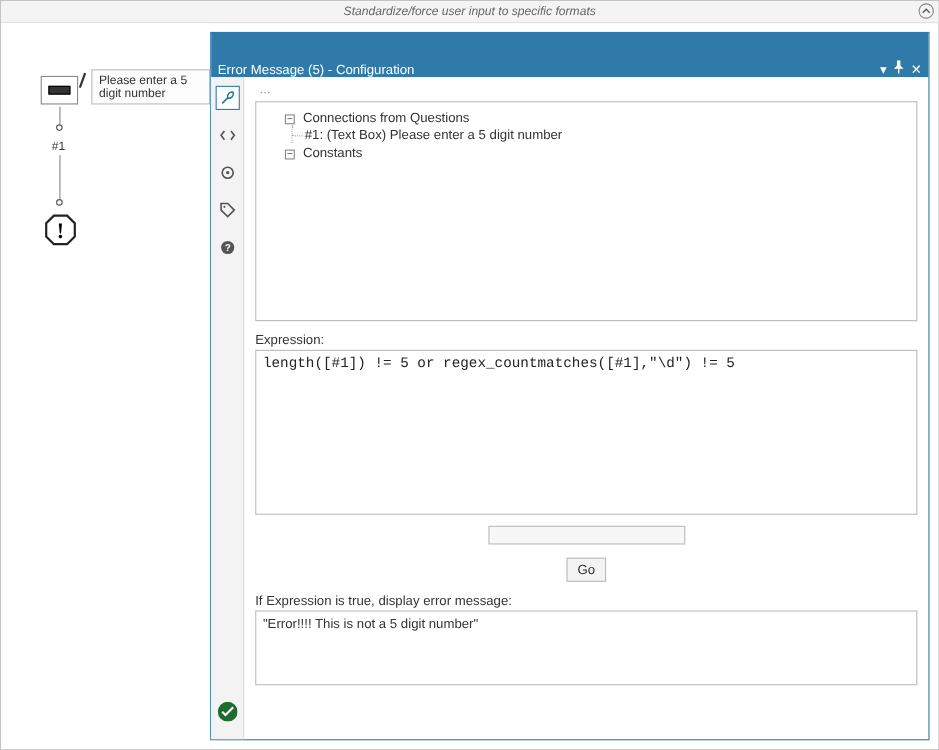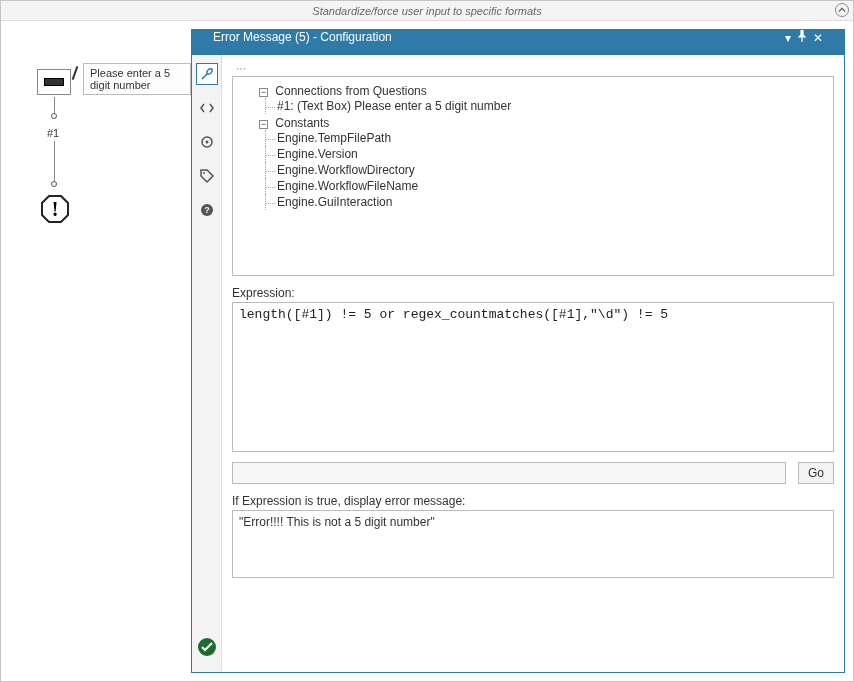--- a/index.html
+++ b/index.html
@@ -17,21 +17,21 @@
 .dot1{top:92px;}
 .label1{position:absolute;left:46px;top:106px;font-size:11px;color:#333;}
 .line{position:absolute;left:53px;width:1px;background:#888;}
 .line1{top:76px;height:16px;}
 .line2{top:120px;height:40px;}
 .dot2{top:160px;}
 .stop-icon{position:absolute;left:38px;top:172px;}
 .octagon{fill:#fff;stroke:#222;stroke-width:2;}
 .exmark{font-family:serif;font-weight:bold;font-size:20px;}
 .config-panel { flex:1; margin:8px 8px 8px 0; border:1px solid #2f7aa8; background:#fff; display:flex; flex-direction:column;}
-.cp-titlebar{height:25px;background:#2f7aa8;color:#fff;display:flex;align-items:flex-start;justify-content:space-between;padding:0 21px;font-size:12px;}
+.cp-titlebar{height:40px;background:#2f7aa8;color:#fff;display:flex;align-items:flex-end;justify-content:space-between;padding:0 6px;font-size:12px;}
 .cp-titlebar .right-icons{display:flex;gap:6px;font-size:12px;align-items:center;}
 .cp-body{flex:1;display:flex;}
 .sidebar-tools{width:30px;background:#f3f3f3;border-right:1px solid #ddd;padding:8px 0;display:flex;flex-direction:column;align-items:center;gap:12px;color:#555;}
 .sidebar-tools .titem{width:22px;height:22px;display:flex;align-items:center;justify-content:center;font-size:14px;border:1px solid transparent;}
 .sidebar-tools .titem.active{border:1px solid #2f7aa8;background:#fff;}
 .sidebar-tools svg{width:16px;height:16px;}
 .sidebar-tools .checkmark{margin-top:auto;margin-bottom:8px;color:#1c6b2f;background:#1c6b2f;border-radius:50%;display:flex;align-items:center;justify-content:center;}
 .main-area{flex:1;padding:8px 10px;display:flex;flex-direction:column;overflow:hidden;}
 .dots{font-size:10px;color:#888;margin-bottom:2px;padding-left:4px;}
 .tabs{display:flex;}
@@ -40,21 +40,21 @@
 .tree-box{border:1px solid #bbb;height:200px;padding:6px 8px;font-size:12px;color:#333;overflow:auto;position:relative;}
 .tree ul{list-style:none;padding-left:0;}
 .tree li{position:relative;padding:1px 0 1px 18px;}
 .tree li::before{content:"";position:absolute;left:6px;top:0;height:100%;border-left:1px dotted #aaa;}
 .tree li::after{content:"";position:absolute;left:6px;top:9px;width:10px;border-top:1px dotted #aaa;}
 .tree > li::before{display:none;}
 .tree > li::after{display:none;}
 .expbox{display:inline-block;width:9px;height:9px;border:1px solid #888;text-align:center;line-height:7px;font-size:9px;margin-right:4px;background:#fff;}
 .sect-label{font-size:12px;color:#333;margin-top:10px;margin-bottom:2px;}
 .expr-box{border:1px solid #bbb;height:150px;padding:4px 6px;font-size:13px;font-family:"Courier New",monospace;color:#222;overflow:auto;}
-.go-row{display:flex;gap:12px;margin-top:10px;align-items:center;}
+.go-row{display:flex;gap:12px;margin-top:10px;align-items:center;flex-direction:column;}
 .go-input{flex:1;height:22px;border:1px solid #bbb;background:#f7f7f7;}
 .go-btn{width:36px;height:22px;border:1px solid #bbb;background:#f3f3f3;font-size:12px;color:#333;}
 .err-box{border:1px solid #bbb;height:68px;padding:4px 6px;font-size:12px;color:#333;font-family:Tahoma,sans-serif;}
 .pin-icon, .arrow-icon, .close-icon{font-size:12px;cursor:default;}
 </style>
 </head>
 <body>
 
 <div class="outer">
   <div class="app-header">
@@ -142,27 +142,20 @@
               <li>
                 <span class="expbox">−</span>
                 <span>Connections from Questions</span>
                 <ul>
                   <li><span>#1: (Text Box) Please enter a 5 digit number</span></li>
                 </ul>
               </li>
               <li>
                 <span class="expbox">−</span>
                 <span>Constants</span>
-                <ul>
-                  <li><span>Engine.TempFilePath</span></li>
-                  <li><span>Engine.Version</span></li>
-                  <li><span>Engine.WorkflowDirectory</span></li>
-                  <li><span>Engine.WorkflowFileName</span></li>
-                  <li><span>Engine.GuiInteraction</span></li>
-                </ul>
               </li>
             </ul>
           </div>
 
           <div class="sect-label">Expression:</div>
           <div class="expr-box">length([#1]) != 5 or regex_countmatches([#1],"\d") != 5</div>
 
           <div class="go-row">
             <input class="go-input" style="">
             <button class="go-btn">Go</button>

